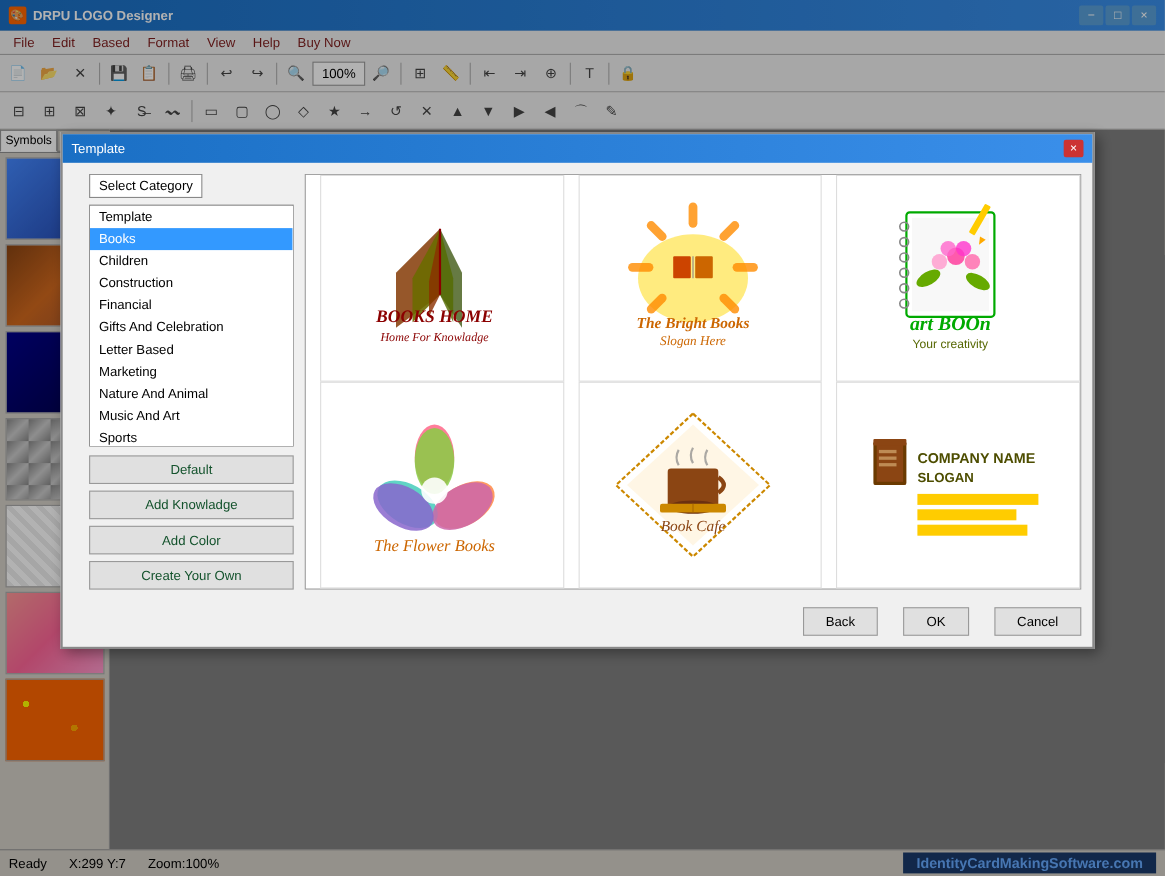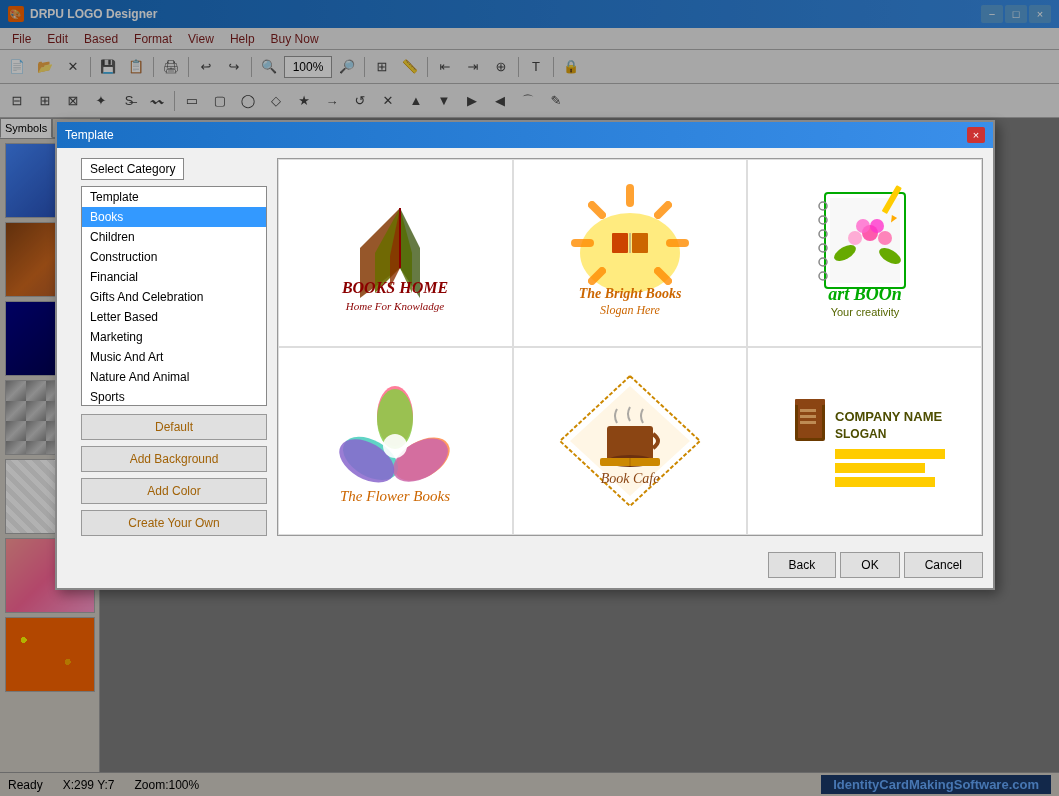--- a/index.html
+++ b/index.html
@@ -205,48 +205,49 @@
       margin-top: 8px;
     }
     .modal-btn {
       width: 100%;
       padding: 5px 8px;
       background: #e0e0e0;
       border: 1px solid #999;
       cursor: pointer;
       font-size: 12px;
       text-align: center;
-      color: #a16207;
+      color: #14532d;
     }
 
     
     .template-grid {
       flex: 1;
       display: grid;
       grid-template-columns: 1fr 1fr 1fr;
       grid-template-rows: 1fr 1fr;
       gap: 0;
       border: 1px solid #999;
       background: white;
     }
     .template-cell {
       border: 1px solid #ddd;
       display: flex;
       align-items: center;
-      justify-content: center;
+      justify-content: flex-start;
       cursor: pointer;
       overflow: hidden;
       padding: 8px;
+      margin-left: 13px;
     }
 
     
     .modal-footer {
       display: flex;
       justify-content: flex-end;
-      gap: 4px;
+      gap: 23px;
       padding: 6px 10px 10px;
     }
     .footer-btn {
       padding: 5px 20px;
       background: #e0e0e0;
       border: 1px solid #999;
       cursor: pointer;
       font-size: 12px;
     }
 
@@ -391,29 +392,29 @@
         
         <div class="category-list">
           <div class="category-item">Template</div>
           <div class="category-item selected">Books</div>
           <div class="category-item">Children</div>
           <div class="category-item">Construction</div>
           <div class="category-item">Financial</div>
           <div class="category-item">Gifts And Celebration</div>
           <div class="category-item">Letter Based</div>
           <div class="category-item">Marketing</div>
+          <div class="category-item">Nature And Animal</div>
           <div class="category-item">Music And Art</div>
-          <div class="category-item">Nature And Animal</div>
           <div class="category-item">Sports</div>
 
         </div>
         
         <div class="modal-buttons">
           <button class="modal-btn">Default</button>
-          <button class="modal-btn">Add Background</button>
+          <button class="modal-btn">Add Knowladge</button>
           <button class="modal-btn">Add Color</button>
           <button class="modal-btn">Create Your Own</button>
         </div>
       </div>
 
       <div class="template-grid">
 
         <div class="template-cell">
           <svg width="190" height="150" viewBox="0 0 190 150">
 

